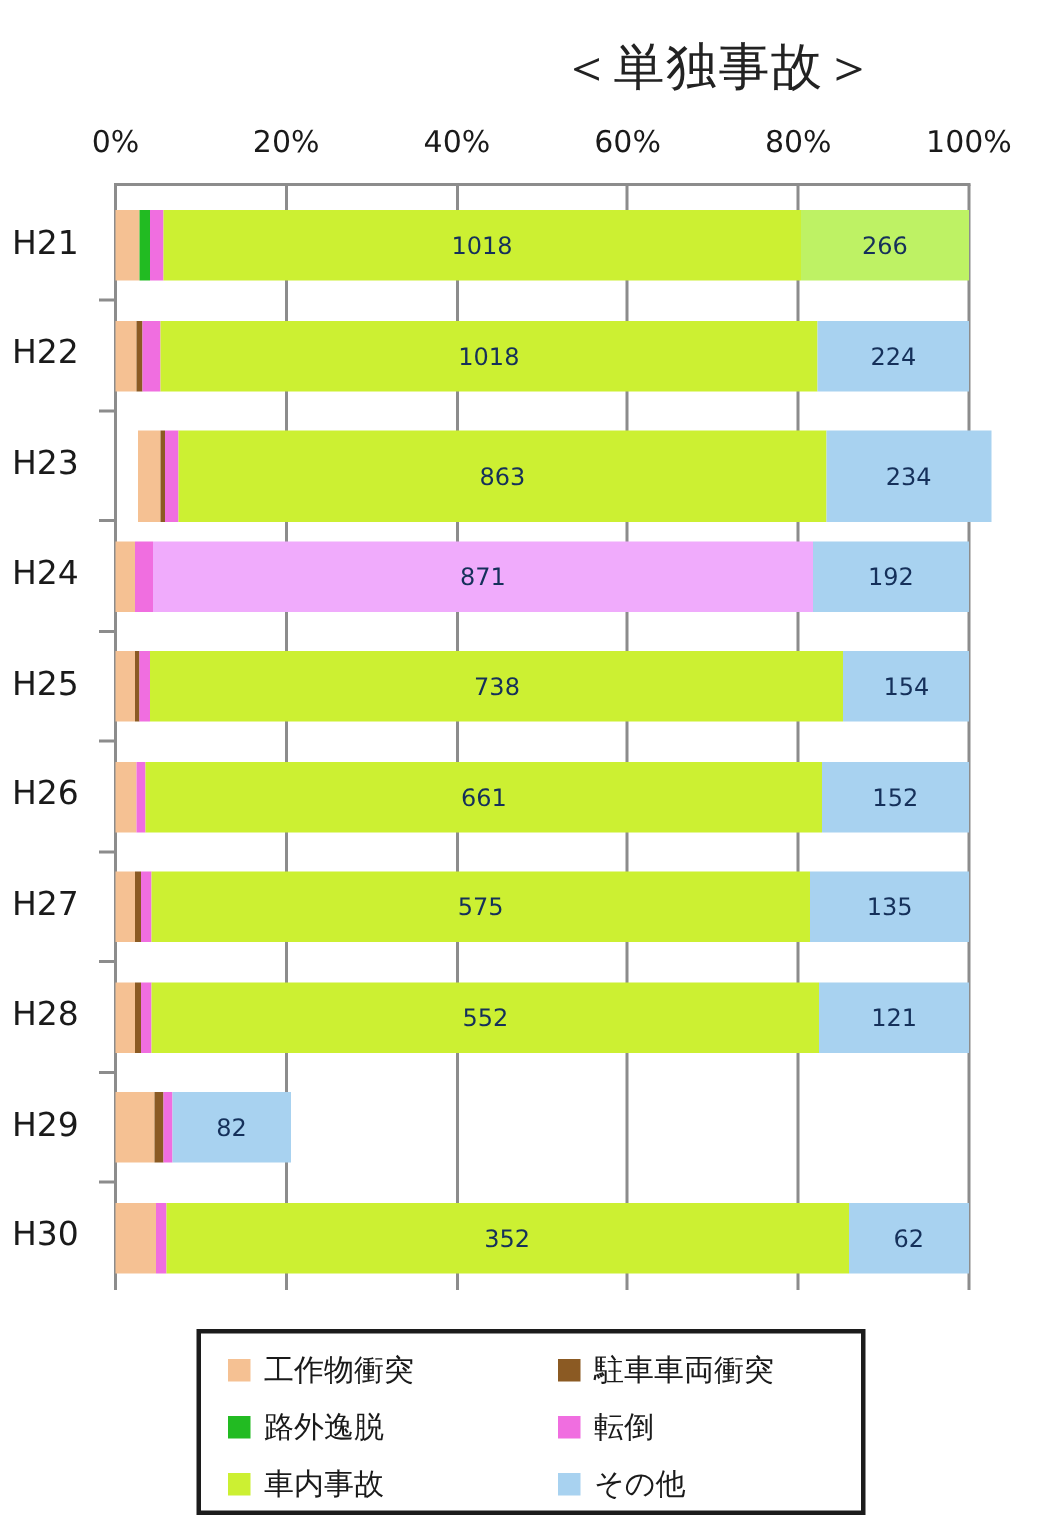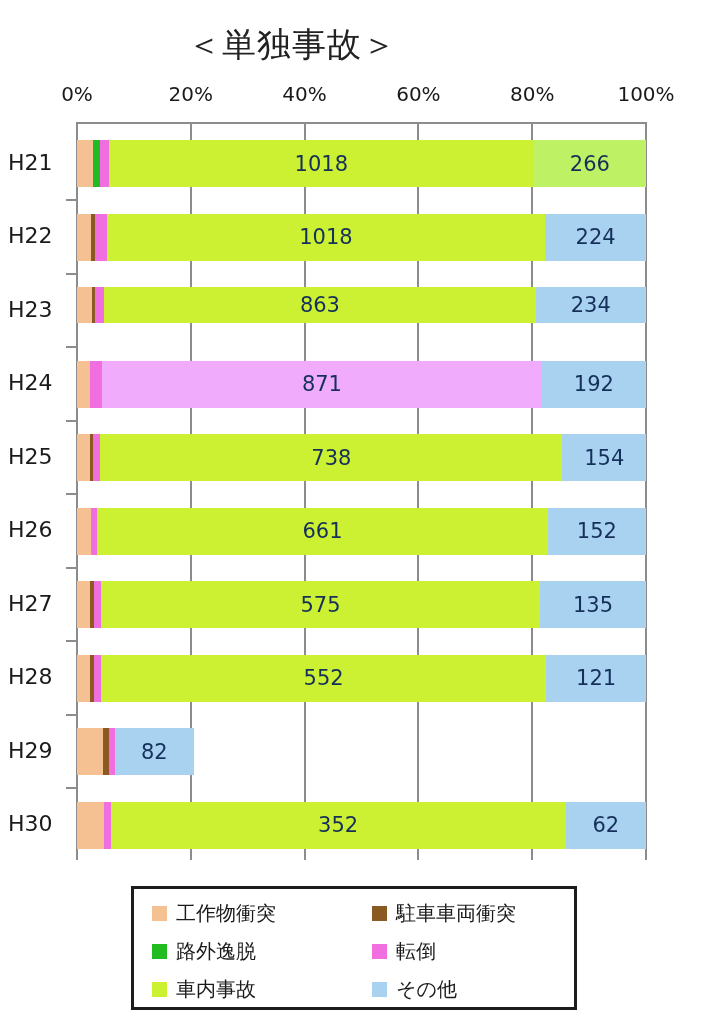--- a/index.html
+++ b/index.html
@@ -22,21 +22,21 @@
     width: 708px;
     height: 1024px;
   }
 
   
   .chart-title {
     position: absolute;
     left: 0;
     top: 22px;
     width: 584px;
-    text-align: center;
+    text-align: right;
     font-size: 34px;
     font-weight: 400;
     letter-spacing: 1px;
     color: #222222;
     font-family: "DejaVu Sans", "Liberation Sans", sans-serif;
   }
 
   
   
   .plot {
@@ -114,21 +114,21 @@
   }
   .seg {
     position: relative;
     height: 100%;
     display: flex;
     align-items: center;
     justify-content: center;
     overflow: visible;
   }
   .seg-label {
-    font-size: 21px;
+    font-size: 16px;
     color: #15305a;
     white-space: nowrap;
     pointer-events: none;
     font-family: "DejaVu Sans", "Liberation Sans", sans-serif;
   }
 
   
   .legend {
     position: absolute;
     left: 131px;
@@ -229,21 +229,21 @@
           <div class="seg" style="width: 14.225px; background: rgb(245, 193, 147);"></div>
           <div class="seg" style="width: 3.414px; background: rgb(139, 90, 35);"></div>
           <div class="seg" style="width: 11.949px; background: rgb(240, 110, 224);"></div>
           <div class="seg" style="width: 438.699px; background: rgb(204, 240, 50);">
             <span class="seg-label">1018</span>
           </div>
           <div class="seg" style="width: 100.713px; background: rgb(168, 210, 240);">
             <span class="seg-label">224</span>
           </div>
         </div>
-        <div class="bar-row" style="top: 164px; height: 36px;">
+        <div class="bar-row" style="top: 164px; height: 61px; margin-left: 15px;">
           <div class="seg" style="width: 14.794px; background: rgb(245, 193, 147);"></div>
           <div class="seg" style="width: 3.414px; background: rgb(139, 90, 35);"></div>
           <div class="seg" style="width: 9.104px; background: rgb(240, 110, 224);"></div>
           <div class="seg" style="width: 431.302px; background: rgb(204, 240, 50);">
             <span class="seg-label">863</span>
           </div>
           <div class="seg" style="width: 110.386px; background: rgb(168, 210, 240);">
             <span class="seg-label">234</span>
           </div>
         </div>

